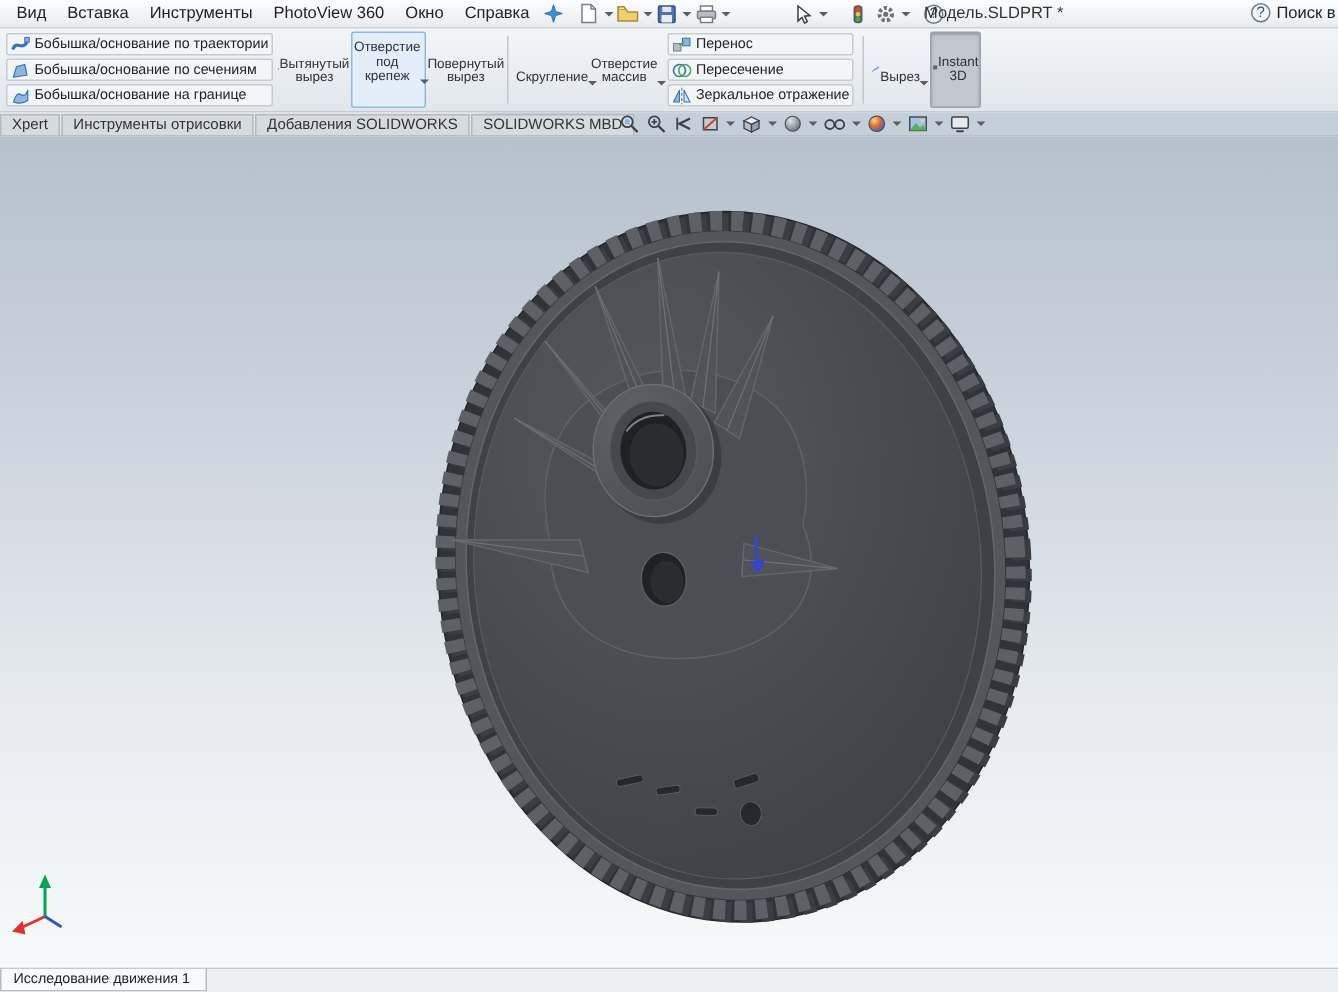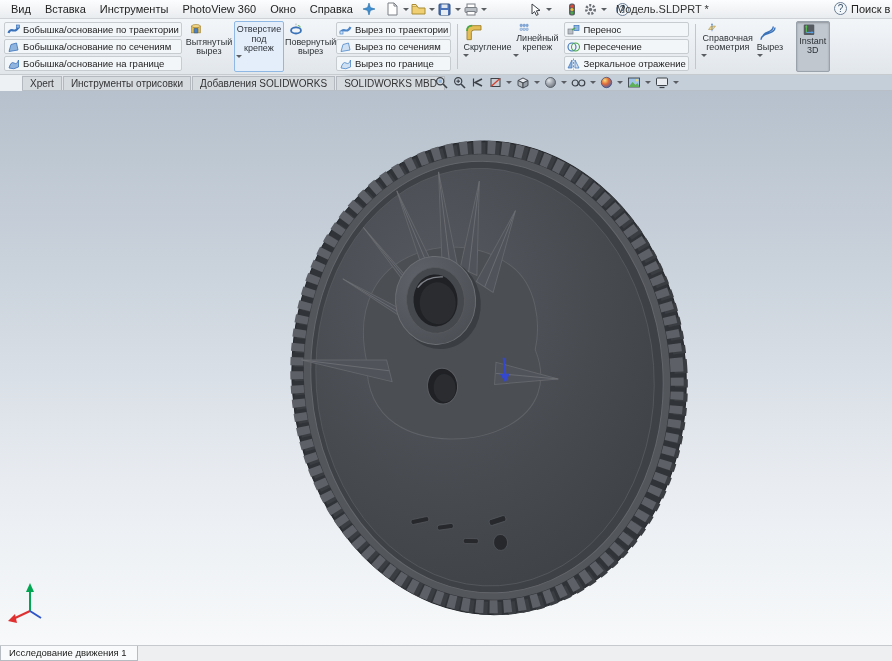--- a/index.html
+++ b/index.html
@@ -20,32 +20,32 @@
                  padding:1px 2px 1px 6px; white-space:nowrap; overflow:hidden; max-width:64px; }
   .help-badge { width:13px; height:13px; border:1px solid #6a7e96; border-radius:50%; color:#3c556e;
                 font-size:10px; display:flex; align-items:center; justify-content:center; background:#f4f7fa; flex:0 0 auto;}
 
   
   .ribbon { height:56px; flex:0 0 auto; background:linear-gradient(#f3f6f9,#e1e6eb);
             border-bottom:1px solid #c6cbd0; display:flex; align-items:stretch; padding:2px 2px; }
   .stack { display:flex; flex-direction:column; justify-content:space-between; padding:1px 2px; }
   .stack-item { display:flex; align-items:center; gap:3px; font-size:9.5px; padding:0 2px; height:15px;
                 white-space:nowrap; border:1px solid #c7ccd1; background:#f3f6f9; border-radius:2px; }
-  .big-btn { width:50px; display:flex; flex-direction:column; align-items:flex-start; padding:2px 1px 15px 1px;
+  .big-btn { width:50px; display:flex; flex-direction:row; align-items:flex-end; padding:2px 1px 15px 1px;
              font-size:9px; text-align:center; line-height:1.08; color:#2e3338; border-radius:2px; }
   .big-btn .bl { margin-top:1px; }
   .big-btn .caret { margin-top:1px; }
   .big-btn.hl { background:#e4eefb; border:1px solid #8fb9e4; }
   .big-btn.active { background:#c0c7cf; border:1px solid #9aa2ab; box-shadow:inset 0 1px 2px rgba(0,0,0,.25); width:34px;}
   .vsep { width:1px; background:#c2c7cc; margin:3px 4px; }
 
   
   .tabrow { height:16px; flex:0 0 auto; position:relative;
             background:linear-gradient(90deg,#e2e6ea 0,#e2e6ea 318px,#c5cfd9 330px,#c5cfd9 100%);
-            border-bottom:1px solid #b8bfc6; display:flex; align-items:flex-end; padding-left:0;margin-left:22px; }
+            border-bottom:1px solid #b8bfc6; display:flex; align-items:flex-end; padding-left:0; }
   .tab { font-size:10px; padding:1px 7px 1px 7px; background:#d6dbe0; border:1px solid #b3b9bf; border-bottom:none;
          margin-right:1px; white-space:nowrap; color:#333; }
   .headsup { position:absolute; left:412px; top:1px; display:flex; align-items:center; gap:3px; }
   .hu-btn { display:flex; align-items:center; gap:1px; padding:0 1px; }
 
   
   .viewport { position:relative; flex:1 1 auto; overflow:hidden;
               background:linear-gradient(#b6c1cd 0%, #ccd4dd 35%, #e8ecf1 70%, #f7f9fa 100%); }
   .scene { position:absolute; inset:0; width:100%; height:100%; display:block; }
 
@@ -187,41 +187,20 @@
 
     <div class="big-btn">
       <svg width="22" height="22" viewBox="0 0 22 22">
         <ellipse cx="11" cy="12" rx="8" ry="5" fill="none" stroke="#3a72ba" stroke-width="3"></ellipse>
         <line x1="11" y1="1" x2="11" y2="8" stroke="#8a9099" stroke-width="1.2" stroke-dasharray="2 1.5"></line>
         <path d="M14 4 a5 3 0 0 1 4 3" fill="none" stroke="#49a847" stroke-width="1.4"></path>
       </svg>
       <span class="bl">Повернутый вырез</span>
     </div>
 
-    <div class="stack">
-      <div class="stack-item">
-        <svg width="13" height="12" viewBox="0 0 13 12">
-          <path d="M1.5 9 C4 2, 8 11, 11.5 3" fill="none" stroke="#4d86c8" stroke-width="2.2"></path>
-            <rect x="1" y="7" width="3" height="3" fill="#cfe0f2" stroke="#4d86c8" stroke-width="0.7"></rect>
-        </svg>
-        <span>Вырез по траектории</span>
-      </div>
-      <div class="stack-item">
-        <svg width="13" height="12" viewBox="0 0 13 12">
-          <polygon points="2,10.5 11,9 9.5,2 4,3.5" fill="#cfe0f2" stroke="#4d86c8" stroke-width="0.8"></polygon>
-        </svg>
-        <span>Вырез по сечениям</span>
-      </div>
-      <div class="stack-item">
-        <svg width="13" height="12" viewBox="0 0 13 12">
-          <path d="M2 10 Q4 3 7 5 Q10 7 11.5 2 L11.5 9 Q7 12 2 10 Z" fill="#cfe0f2" stroke="#4d86c8" stroke-width="0.8"></path>
-        </svg>
-        <span>Вырез по границе</span>
-      </div>
-    </div>
 
     <div class="vsep"></div>
 
     <div class="big-btn">
       <svg width="22" height="22" viewBox="0 0 22 22">
         <path d="M3 19 V9 Q3 3 9 3 H19 V8 H11 Q8 8 8 11 V19 Z" fill="#e3bd55" stroke="#9c7e2c"></path>
         <path d="M9 3 Q3 3 3 9" fill="none" stroke="#49a847" stroke-width="2"></path>
       </svg>
       <span class="bl">Скругление</span>
       <span class="caret"></span>
@@ -229,21 +208,21 @@
 
     <div class="big-btn">
       <svg width="22" height="22" viewBox="0 0 22 22">
         <rect x="2" y="3" width="5" height="5" rx="1" fill="#8fb4dd" stroke="#3a72ba"></rect>
         <rect x="9" y="3" width="5" height="5" rx="1" fill="#8fb4dd" stroke="#3a72ba"></rect>
         <rect x="16" y="3" width="4.5" height="5" rx="1" fill="#8fb4dd" stroke="#3a72ba"></rect>
         <rect x="2" y="12" width="5" height="5" rx="1" fill="#cfe0f2" stroke="#3a72ba"></rect>
         <rect x="9" y="12" width="5" height="5" rx="1" fill="#cfe0f2" stroke="#3a72ba"></rect>
         <rect x="16" y="12" width="4.5" height="5" rx="1" fill="#cfe0f2" stroke="#3a72ba"></rect>
       </svg>
-      <span class="bl">Линейный крепеж</span>
+      <span class="bl">Отверстие массив</span>
       <span class="caret"></span>
     </div>
 
 
     <div class="stack">
       <div class="stack-item">
         <svg width="13" height="12" viewBox="0 0 13 12">
           <rect x="1" y="5" width="5" height="5" fill="#b9bec5" stroke="#7c828a" stroke-width="0.7"></rect>
           <rect x="7" y="1.5" width="5" height="5" fill="#8fb4dd" stroke="#3a72ba" stroke-width="0.7"></rect>
           <line x1="5" y1="6" x2="8" y2="4" stroke="#49a847" stroke-width="1.2"></line>
@@ -262,29 +241,20 @@
           <line x1="6.5" y1="0.5" x2="6.5" y2="11.5" stroke="#8a9099" stroke-width="1" stroke-dasharray="2 1.4"></line>
           <polygon points="1,10 5,10 5,2" fill="#8fb4dd" stroke="#3a72ba" stroke-width="0.7"></polygon>
           <polygon points="12,10 8,10 8,2" fill="#cfe0f2" stroke="#3a72ba" stroke-width="0.7"></polygon>
         </svg>
         <span>Зеркальное отражение</span>
       </div>
     </div>
 
     <div class="vsep"></div>
 
-    <div class="big-btn" style="width:56px">
-      <svg width="22" height="22" viewBox="0 0 22 22">
-        <polygon points="3,15 9,7 19,7 13,15" fill="#f0d489" stroke="#9c7e2c"></polygon>
-        <line x1="11" y1="2" x2="11" y2="19" stroke="#3a72ba" stroke-width="1.4"></line>
-        <polygon points="9,4 13,4 11,0.5" fill="#3a72ba"></polygon>
-      </svg>
-      <span class="bl">Справочная геометрия</span>
-      <span class="caret"></span>
-    </div>
 
     <div class="big-btn" style="width:40px">
       <svg width="22" height="22" viewBox="0 0 22 22">
         <path d="M3 19 C3 10, 19 14, 19 5 M5 16 C5 9, 17 12, 17 4" fill="none" stroke="#3a72ba" stroke-width="1.6"></path>
       </svg>
       <span class="bl">Вырез</span>
       <span class="caret"></span>
     </div>
 
     <div class="big-btn active">

